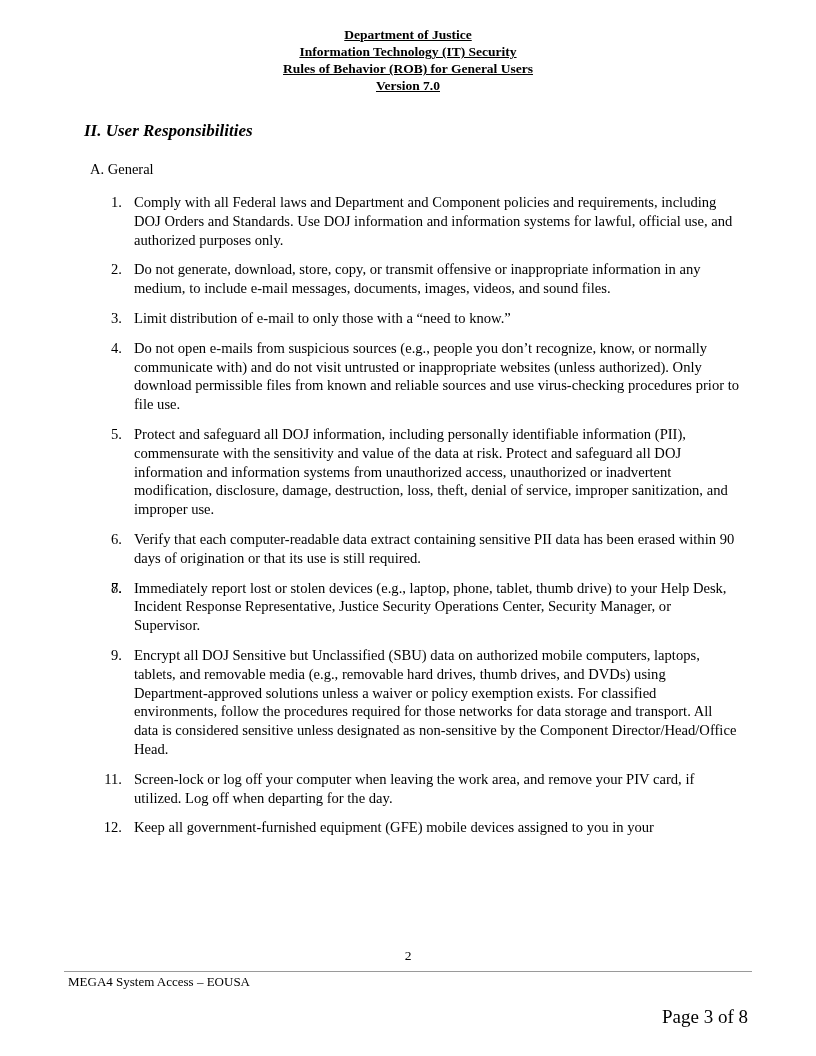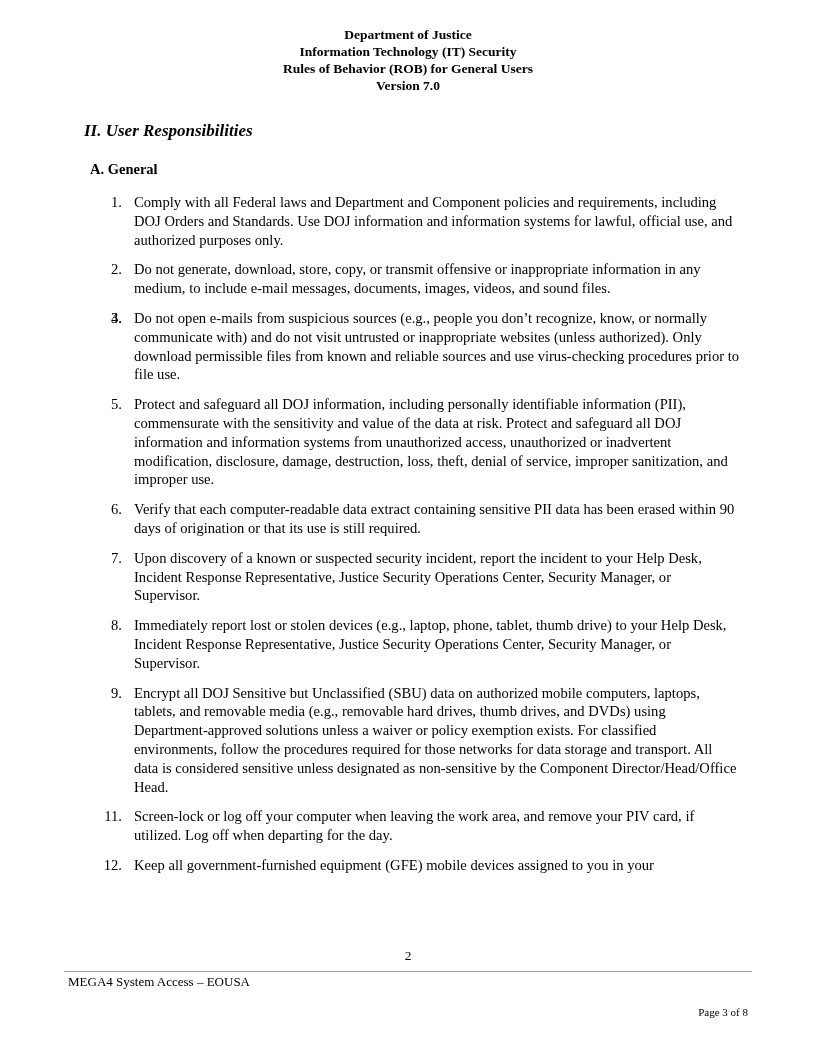--- a/index.html
+++ b/index.html
@@ -21,35 +21,36 @@
     height: 1056px;
     box-sizing: border-box;
     padding: 26px 76px 0 76px;
   }
   .doc-header {
     text-align: center;
     font-weight: bold;
     font-size: 13.5px;
     line-height: 17px;
     margin-bottom: 26px;
+    text-decoration: underline;
   }
   .doc-header div {
     white-space: nowrap;
   }
   h1.section-title {
     font-size: 17px;
     font-weight: bold;
     margin: 0 0 0 8px;
     padding: 0;
     line-height: 22px;
     font-style: italic;
   }
   h2.subsection-title {
     font-size: 14.5px;
-    font-weight: bold;
+    font-weight: normal;
     margin: 17px 0 0 14px;
     padding: 0;
     line-height: 20px;
   }
   ol.items {
     list-style: none;
     margin: 14px 0 0 0;
     padding: 0;
   }
   ol.items li {
@@ -94,21 +95,21 @@
     position: absolute;
     left: 4px;
     top: 2px;
     font-size: 13px;
     text-align: center;
   }
   .footer-right {
     position: absolute;
     right: 4px;
     top: 34px;
-    font-size: 11px;
+    font-size: 19px;
   }
 </style>
 </head>
 <body>
 
 <div class="page">
 
   <div class="doc-header">
     <div>Department of Justice</div>
     <div>Information Technology (IT) Security</div>
@@ -124,36 +125,36 @@
     <li>
       <span class="num">1.</span>
       <span>Comply with all Federal laws and Department and Component policies and requirements, including DOJ Orders and Standards.  Use DOJ information and information systems for lawful, official use, and authorized purposes only.</span>
     </li>
     <li>
       <span class="num">2.</span>
       <span>Do not generate, download, store, copy, or transmit offensive or inappropriate information in any medium, to include e-mail messages, documents, images, videos, and sound files.</span>
     </li>
     <li>
       <span class="num">3.</span>
+      <span>Limit distribution of e-mail to only those with a “need to know.”</span>
     </li>
     <li>
       <span class="num">4.</span>
       <span>Do not open e-mails from suspicious sources (e.g., people you don’t recognize, know, or normally communicate with) and do not visit untrusted or inappropriate websites (unless authorized).  Only download permissible files from known and reliable sources and use virus-checking procedures prior to file use.</span>
     </li>
     <li>
       <span class="num">5.</span>
       <span>Protect and safeguard all DOJ information, including personally identifiable information (PII), commensurate with the sensitivity and value of the data at risk.  Protect and safeguard all DOJ information and information systems from unauthorized access, unauthorized or inadvertent modification, disclosure, damage, destruction, loss, theft, denial of service, improper sanitization, and improper use.</span>
     </li>
     <li>
       <span class="num">6.</span>
       <span>Verify that each computer-readable data extract containing sensitive PII data has been erased within 90 days of origination or that its use is still required.</span>
     </li>
     <li>
       <span class="num">7.</span>
-      <span>Upon discovery of a known or suspected security incident, report the incident to your Help Desk, Incident Response Representative, Justice Security Operations Center, Security Manager, or Supervisor.</span>
     </li>
     <li>
       <span class="num">8.</span>
       <span>Immediately report lost or stolen devices (e.g., laptop, phone, tablet, thumb drive) to your Help Desk, Incident Response Representative, Justice Security Operations Center, Security Manager, or Supervisor.</span>
     </li>
     <li>
       <span class="num">9.</span>
       <span>Encrypt all DOJ Sensitive but Unclassified (SBU) data on authorized mobile computers, laptops, tablets, and removable media (e.g., removable hard drives, thumb drives, and DVDs) using Department-approved solutions unless a waiver or policy exemption exists.  For classified environments, follow the procedures required for those networks for data storage and transport.  All data is considered sensitive unless designated as non-sensitive by the Component Director/Head/Office Head.</span>
     </li>
     <li>

